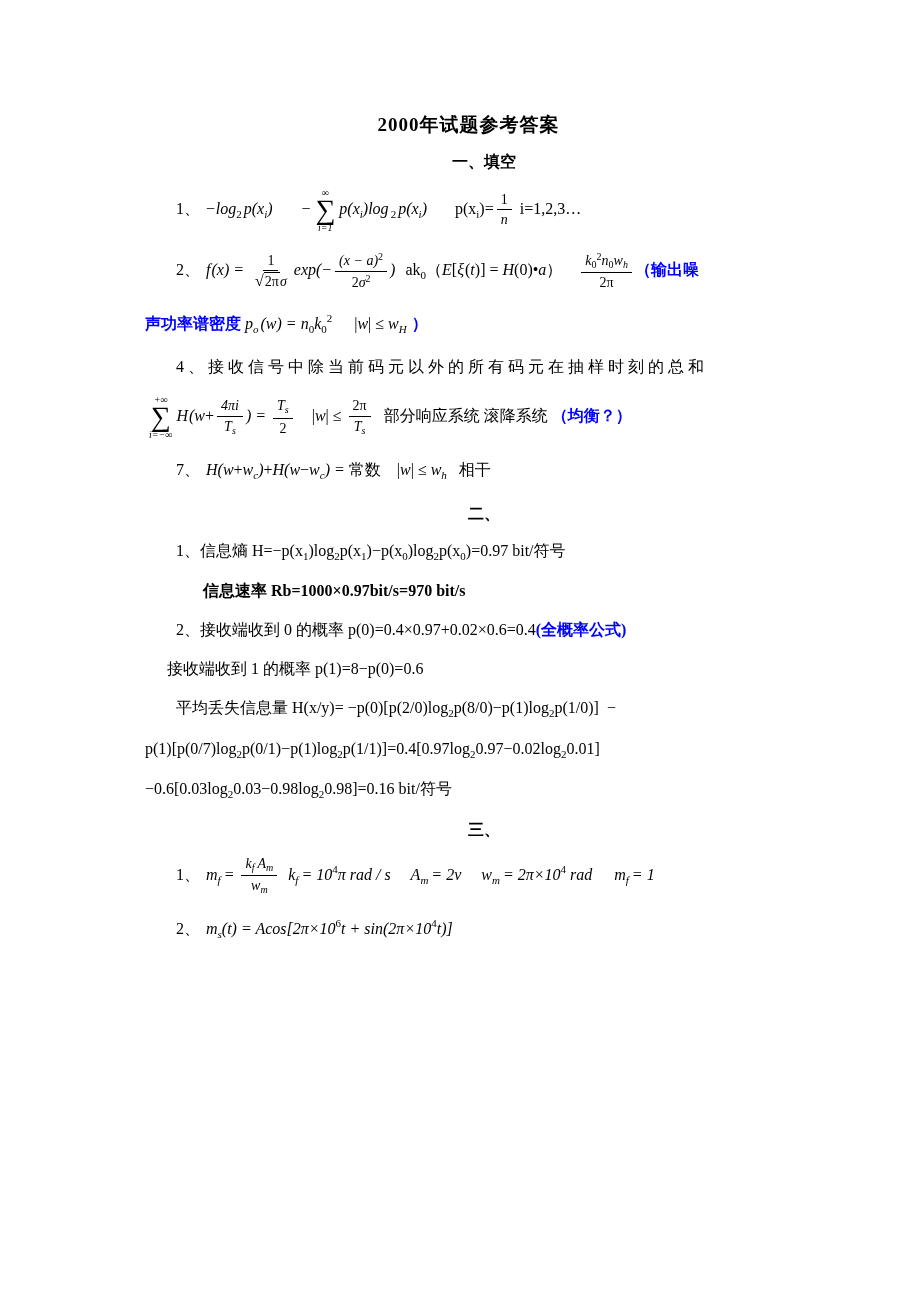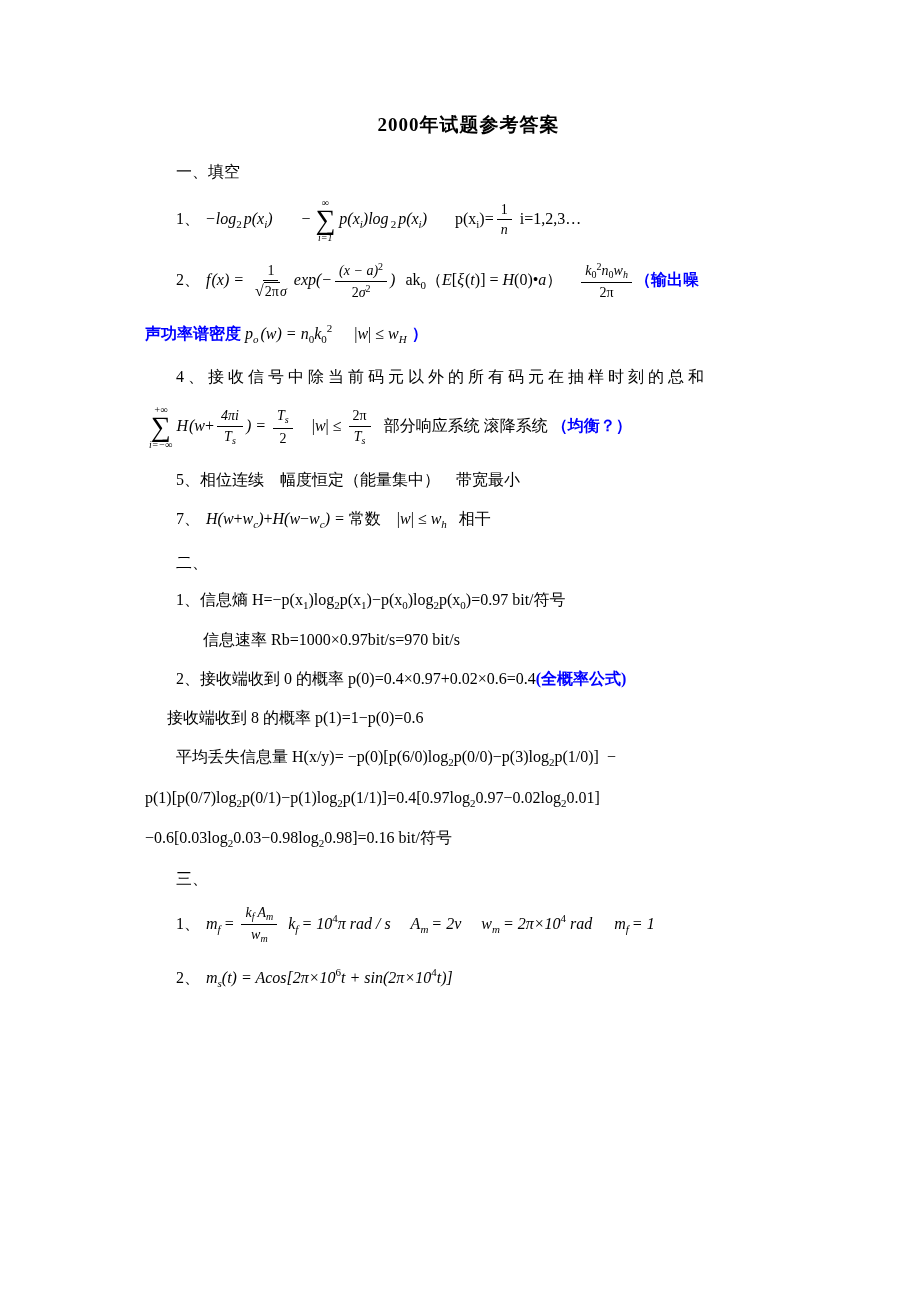--- a/index.html
+++ b/index.html
@@ -6,29 +6,29 @@
   body{
     width:920px;height:1302px;overflow:hidden;background:#ffffff;
     font-family:"Liberation Serif","DejaVu Serif",serif;
     color:#000;
     box-sizing:border-box;
     padding:112px 128px 0 145px;
     --blue:#0000ff;
   }
   .title{
     font-size:19px;font-weight:600;text-align:center;
-    margin:0 0 22px 0;letter-spacing:1px;
+    margin:0 0 12px 0;letter-spacing:1px;
   }
   .line{font-size:16px;line-height:1.5;margin:0 0 15px 0;white-space:nowrap;}
-  .heading{font-weight:normal;margin-bottom:13px;}
+  .heading{font-weight:bold;margin-bottom:13px;text-align:center;}
   .math{margin:8px 0 18px 0;}
   .ind0{padding-left:0;}
   .ind1{padding-left:31px;}
   .ind1s{padding-left:22px;}
-  .ind3{padding-left:58px;}
+  .ind3{padding-left:58px;font-weight:bold;}
   .just{letter-spacing:4px;font-family:Liberation Serif, serif;}
   .blue{color:var(--blue,#0000ff);font-weight:bold;}
   .it{font-style:italic;}
   .up{font-style:normal;}
   .sub-t{font-size:11px;vertical-align:-4px;}
   .sup-t{font-size:11px;vertical-align:7px;}
   .spacer{display:inline-block;}
   
   .frac{
     display:inline-flex;flex-direction:column;align-items:center;
@@ -88,30 +88,29 @@
       </span><span class="it">H</span><span class="spacer" style="width: 1px;"></span><span class="it">(w</span><span class="up">+</span><span class="frac">
         <span class="num"><span class="it">4πi</span></span>
         <span class="den"><span class="it">T</span><span class="sub-t it">s</span></span>
       </span><span class="it">) = </span><span class="frac">
         <span class="num"><span class="it">T</span><span class="sub-t it">s</span></span>
         <span class="den"><span class="up">2</span></span>
       </span><span class="spacer" style="width: 16px;"></span><span class="up">|</span><span class="it">w</span><span class="up">| ≤ </span><span class="frac">
         <span class="num"><span class="up">2π</span></span>
         <span class="den"><span class="it">T</span><span class="sub-t it">s</span></span>
       </span><span class="spacer" style="width: 10px;"></span><span class="up">部分响应系统 滚降系统 </span><span class="up blue">（均衡？）</span></div>
-  <div class="line ind1"><span class="up">5、相位连续　幅度恒定（能量集中）　带宽最小</span></div>
   <div class="line ind1 math"><span class="up">7、</span><span class="spacer" style="width: 6px;"></span><span class="it">H</span><span class="it">(w</span><span class="up">+</span><span class="it">w</span><span class="sub-t it">c</span><span class="it">)</span><span class="up">+</span><span class="it">H</span><span class="it">(w</span><span class="up">−</span><span class="it">w</span><span class="sub-t it">c</span><span class="it">) = </span><span class="up">常数</span><span class="spacer" style="width: 16px;"></span><span class="up">|</span><span class="it">w</span><span class="up">| ≤ </span><span class="it">w</span><span class="sub-t it">h</span><span class="spacer" style="width: 12px;"></span><span class="up">相干</span></div>
 
   <div class="line heading ind1">二、</div>
 
   <div class="line ind1"><span class="up">1、信息熵 H=−p(x</span><span class="sub-t up">1</span><span class="up">)log</span><span class="sub-t up">2</span><span class="up">p(x</span><span class="sub-t up">1</span><span class="up">)−p(x</span><span class="sub-t up">0</span><span class="up">)log</span><span class="sub-t up">2</span><span class="up">p(x</span><span class="sub-t up">0</span><span class="up">)=0.97 bit/符号</span></div>
   <div class="line ind3"><span class="up">信息速率 Rb=1000×0.97bit/s=970 bit/s</span></div>
   <div class="line ind1"><span class="up">2、接收端收到 0 的概率 p(0)=0.4×0.97+0.02×0.6=0.4</span><span class="up blue">(全概率公式)</span></div>
-  <div class="line ind1s"><span class="up">接收端收到 8 的概率 p(1)=1−p(0)=0.6</span></div>
-  <div class="line ind1"><span class="up">平均丢失信息量 H(x/y)= −p(0)[p(6/0)log</span><span class="sub-t up">2</span><span class="up">p(0/0)−p(3)log</span><span class="sub-t up">2</span><span class="up">p(1/0)]</span><span class="spacer" style="width: 8px;"></span><span class="up">−</span></div>
+  <div class="line ind1s"><span class="up">接收端收到 1 的概率 p(1)=8−p(0)=0.6</span></div>
+  <div class="line ind1"><span class="up">平均丢失信息量 H(x/y)= −p(0)[p(2/0)log</span><span class="sub-t up">2</span><span class="up">p(8/0)−p(1)log</span><span class="sub-t up">2</span><span class="up">p(1/0)]</span><span class="spacer" style="width: 8px;"></span><span class="up">−</span></div>
   <div class="line ind0"><span class="up">p(1)[p(0/7)log</span><span class="sub-t up">2</span><span class="up">p(0/1)−p(1)log</span><span class="sub-t up">2</span><span class="up">p(1/1)]=0.4[0.97log</span><span class="sub-t up">2</span><span class="up">0.97−0.02log</span><span class="sub-t up">2</span><span class="up">0.01]</span></div>
   <div class="line ind0"><span class="up">−0.6[0.03log</span><span class="sub-t up">2</span><span class="up">0.03−0.98log</span><span class="sub-t up">2</span><span class="up">0.98]=0.16 bit/符号</span></div>
 
   <div class="line heading ind1">三、</div>
 
   <div class="line ind1 math"><span class="up">1、</span><span class="spacer" style="width: 6px;"></span><span class="it">m</span><span class="sub-t it">f</span><span class="spacer" style="width: 3px;"></span><span class="it">= </span><span class="frac">
         <span class="num"><span class="it">k</span><span class="sub-t it">f</span><span class="spacer" style="width: 3px;"></span><span class="it">A</span><span class="sub-t it">m</span></span>
         <span class="den"><span class="it">w</span><span class="sub-t it">m</span></span>
       </span><span class="spacer" style="width: 8px;"></span><span class="it">k</span><span class="sub-t it">f</span><span class="spacer" style="width: 3px;"></span><span class="it">= 10</span><span class="sup-t up">4</span><span class="it">π  rad / s</span><span class="spacer" style="width: 20px;"></span><span class="it">A</span><span class="sub-t it">m</span><span class="spacer" style="width: 3px;"></span><span class="it">= 2v</span><span class="spacer" style="width: 20px;"></span><span class="it">w</span><span class="sub-t it">m</span><span class="spacer" style="width: 3px;"></span><span class="it">= 2π×10</span><span class="sup-t up">4</span><span class="spacer" style="width: 4px;"></span><span class="it">rad</span><span class="spacer" style="width: 22px;"></span><span class="it">m</span><span class="sub-t it">f</span><span class="spacer" style="width: 3px;"></span><span class="it">= 1</span></div>
   <div class="line ind1 math"><span class="up">2、</span><span class="spacer" style="width: 6px;"></span><span class="it">m</span><span class="sub-t it">s</span><span class="it">(t) = A</span><span class="it">cos[2π×10</span><span class="sup-t up">6</span><span class="it">t</span><span class="it"> + sin(2π×10</span><span class="sup-t up">4</span><span class="it">t</span><span class="it">)]</span></div>

